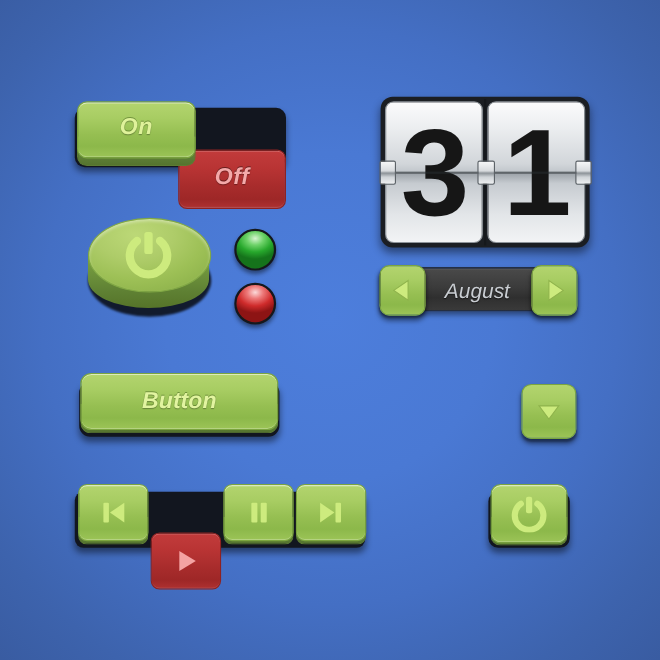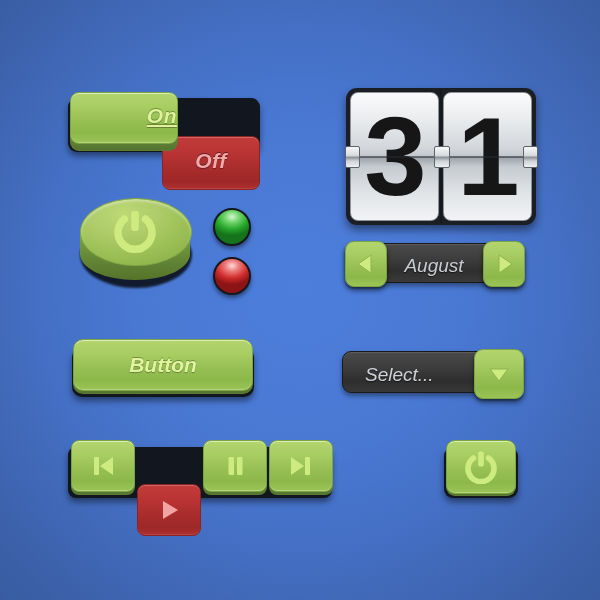--- a/index.html
+++ b/index.html
@@ -89,26 +89,25 @@
   #toggle-on-skirt {
     left: 2px; top: 32px; width: 106px; height: 26px;
     border-radius: 0 0 9px 9px;
   }
   #toggle-on {
     left: 2px; top: 0px; width: 106px; height: 50px;
     border-radius: 9px;
   }
   #toggle-on-label {
     position: absolute; left: 0; right: 0; top: 11px;
-    text-align: right;
+    text-align: center;
     font-size: 21px; font-weight: bold; font-style: italic;
     color: #dff29a;
     text-shadow: 0 -1px 0 rgba(70,100,30,.55), 0 1px 1px rgba(0,0,0,.30);
     letter-spacing: .5px;
-    text-decoration: underline;
   }
 
   
   #power-knob { left: 78px; top: 198px; width: 116px; height: 96px; }
   #knob-shadow {
     left: 2px; top: 24px; width: 112px; height: 66px;
     border-radius: 50%;
     background: rgba(8,10,16,.85);
     filter: blur(1px);
   }
@@ -399,23 +398,20 @@
 
   <div class="abs" id="plain-button">
     <div class="abs" id="plain-button-shadow"></div>
     <div class="abs green-skirt" id="plain-button-skirt"></div>
     <div class="abs green-face" id="plain-button-face">
       <div id="plain-button-label">Button</div>
     </div>
   </div>
 
   <div class="abs" id="select-group">
-    <div class="abs" id="select-bar">
-      <div id="select-placeholder">Select...</div>
-    </div>
     <div class="abs green-face drop" id="select-arrow-btn">
       <div class="glyph-wrap">
         <svg viewBox="0 0 26 26" width="26" height="26">
           <polygon points="4,8 22,8 13,20" fill="#cdeb7e" stroke="#8fb34c" stroke-width="1"></polygon>
         </svg>
       </div>
     </div>
   </div>
 
   <div class="abs" id="media-bar">

